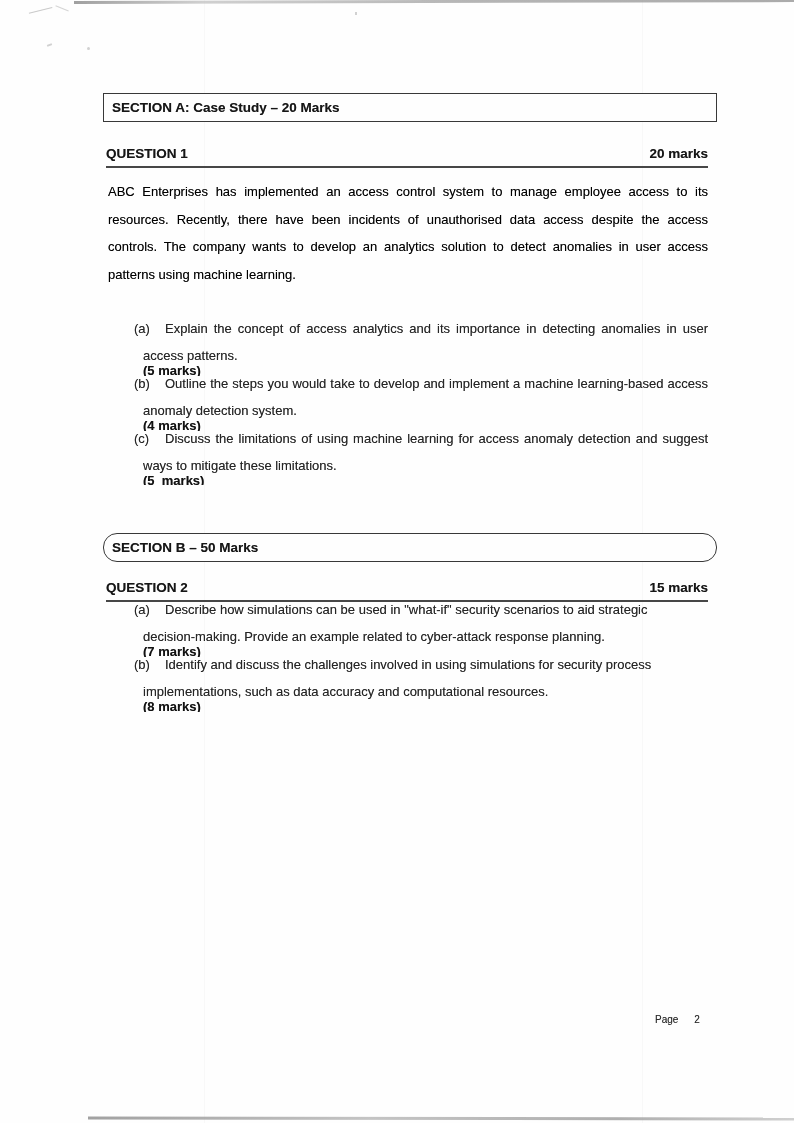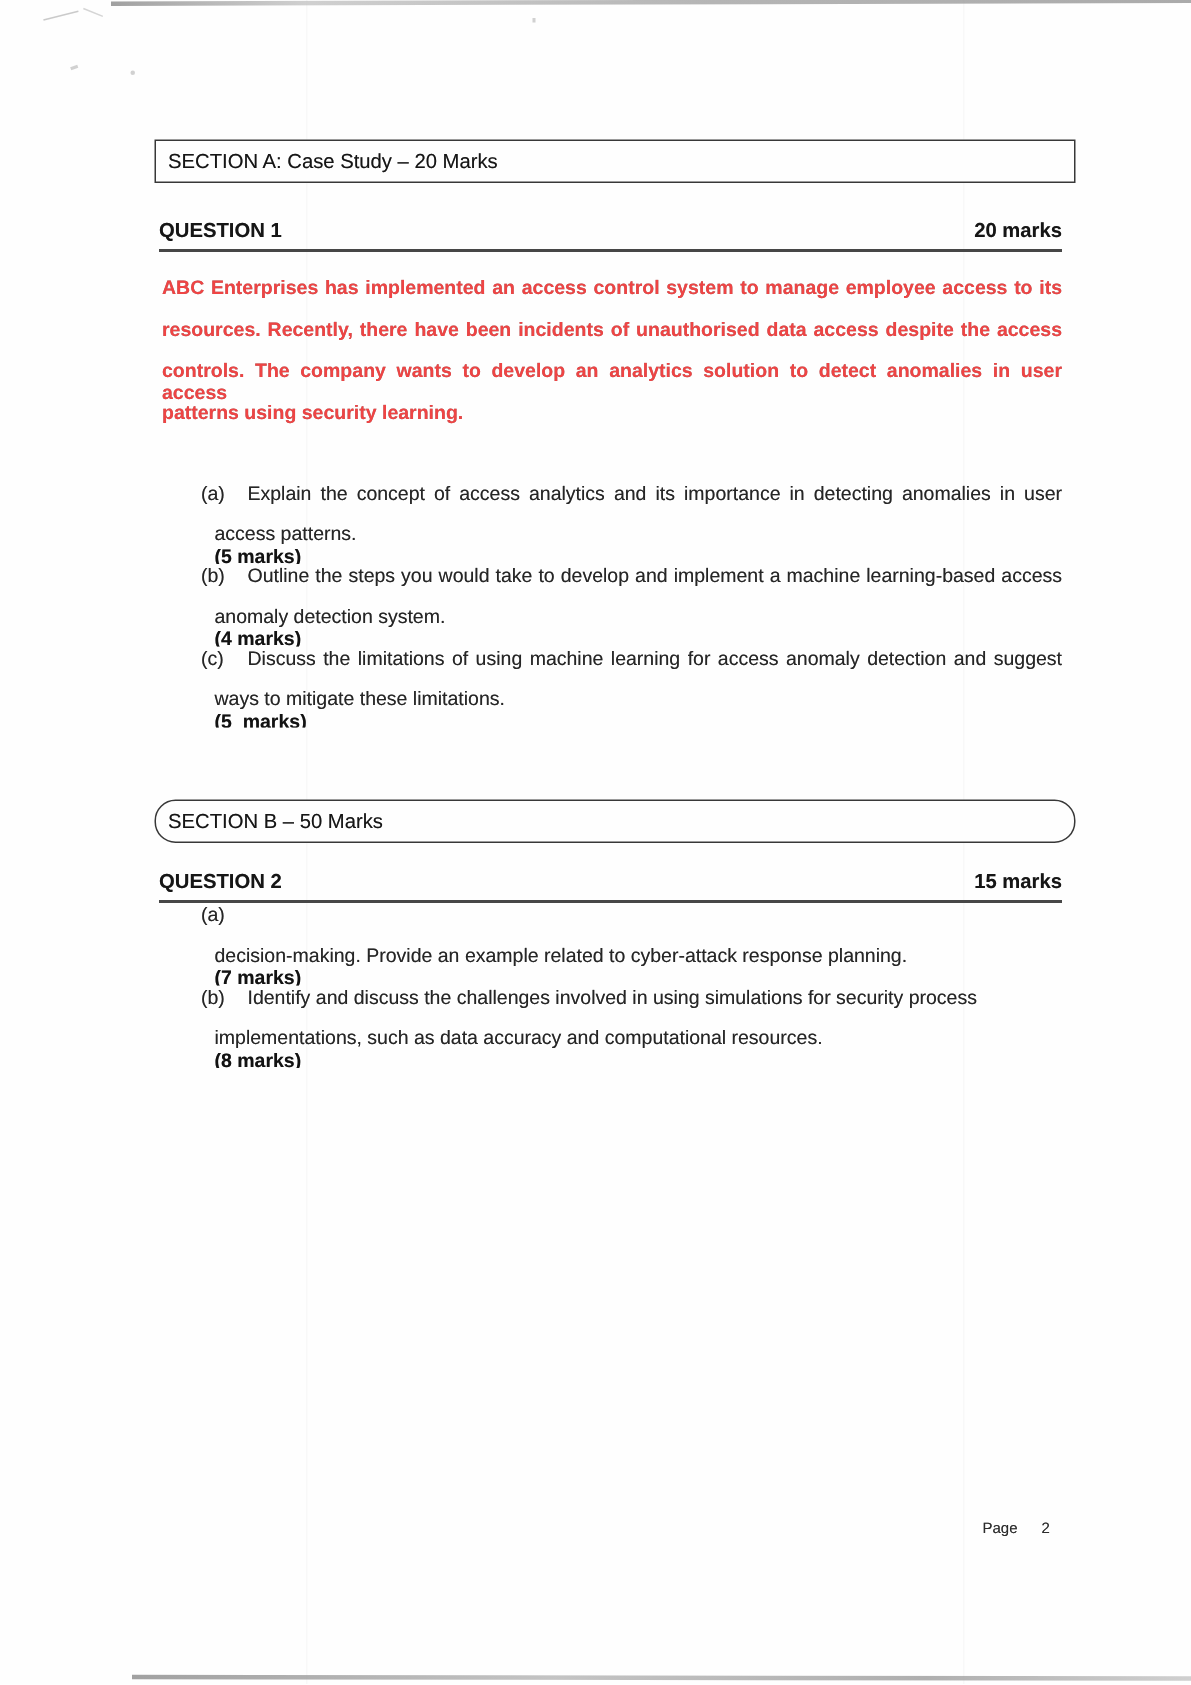--- a/index.html
+++ b/index.html
@@ -46,41 +46,41 @@
   .speck.s3 { top: 12px; left: 355px; width: 2px; height: 3px; }
 
   .txt { text-shadow: 0 0 0.3px rgba(45,45,45,0.55); }
 
   
   .section-box {
     position: absolute; left: 103px; width: 614px; height: 29px;
     border: 1.5px solid #383838;
     display: flex; align-items: center;
     padding-left: 8px;
-    font-weight: normal; font-size: 13.5px; color: #161616;
+    font-weight: bold; font-size: 13.5px; color: #161616;
     background: #fefefe;
   }
   .box-a { top: 93px; }
   .box-b { top: 533px; border-radius: 14px; }
 
   
   .q-header {
     position: absolute; left: 106px; width: 602px;
     display: flex; justify-content: space-between; align-items: flex-start;
     font-weight: bold; font-size: 13.5px; color: #161616;
     border-bottom: 2.2px solid #474747;
     padding-bottom: 5px;
   }
   .qh-1 { top: 146px; }
   .qh-2 { top: 580px; gap: 37px; }
 
   
   .intro {
     position: absolute; top: 184px; left: 108px; width: 600px;
-    font-size: 13px; color: #ef4444; font-weight: bold;
+    font-size: 13px; color: #000000;
   }
   .intro .line { height: 27.7px; overflow: hidden; }
   .jline { text-align: justify; text-align-last: justify; }
 
   
   .qlist { position: absolute; left: 108px; width: 600px; font-size: 13px; }
   .list-1 { top: 321px; }
   .list-2 { top: 602px; }
   .row { position: relative; height: 27.4px; overflow: hidden; }
   .item-label { position: absolute; left: 26px; top: 0; }
@@ -117,21 +117,21 @@
 
   <div class="q-header qh-1 txt">
     <span>QUESTION 1</span>
     <span>20 marks</span>
   </div>
 
   <div class="intro txt">
     <div class="line jline">ABC Enterprises has implemented an access control system to manage employee access to its</div>
     <div class="line jline">resources. Recently, there have been incidents of unauthorised data access despite the access</div>
     <div class="line jline">controls. The company wants to develop an analytics solution to detect anomalies in user access</div>
-    <div class="line">patterns using security learning.</div>
+    <div class="line">patterns using machine learning.</div>
   </div>
 
   <div class="qlist list-1 txt">
     <div class="row">
       <span class="item-label">(a)</span>
       <div class="item-text just">Explain the concept of access analytics and its importance in detecting anomalies in user</div>
     </div>
     <div class="row">
       <div class="row-cont">
         <span>access patterns.</span>
@@ -165,20 +165,21 @@
   </div>
 
   <div class="q-header qh-2 txt">
     <span>QUESTION 2</span>
     <span>15 marks</span>
   </div>
 
   <div class="qlist list-2 txt">
     <div class="row">
       <span class="item-label">(a)</span>
+      <div class="item-text">Describe how simulations can be used in "what-if" security scenarios to aid strategic</div>
     </div>
     <div class="row">
       <div class="row-cont">
         <span>decision-making. Provide an example related to cyber-attack response planning.</span>
         <span class="marks">(7 marks)</span>
       </div>
     </div>
     <div class="row">
       <span class="item-label">(b)</span>
       <div class="item-text">Identify and discuss the challenges involved in using simulations for security process</div>

